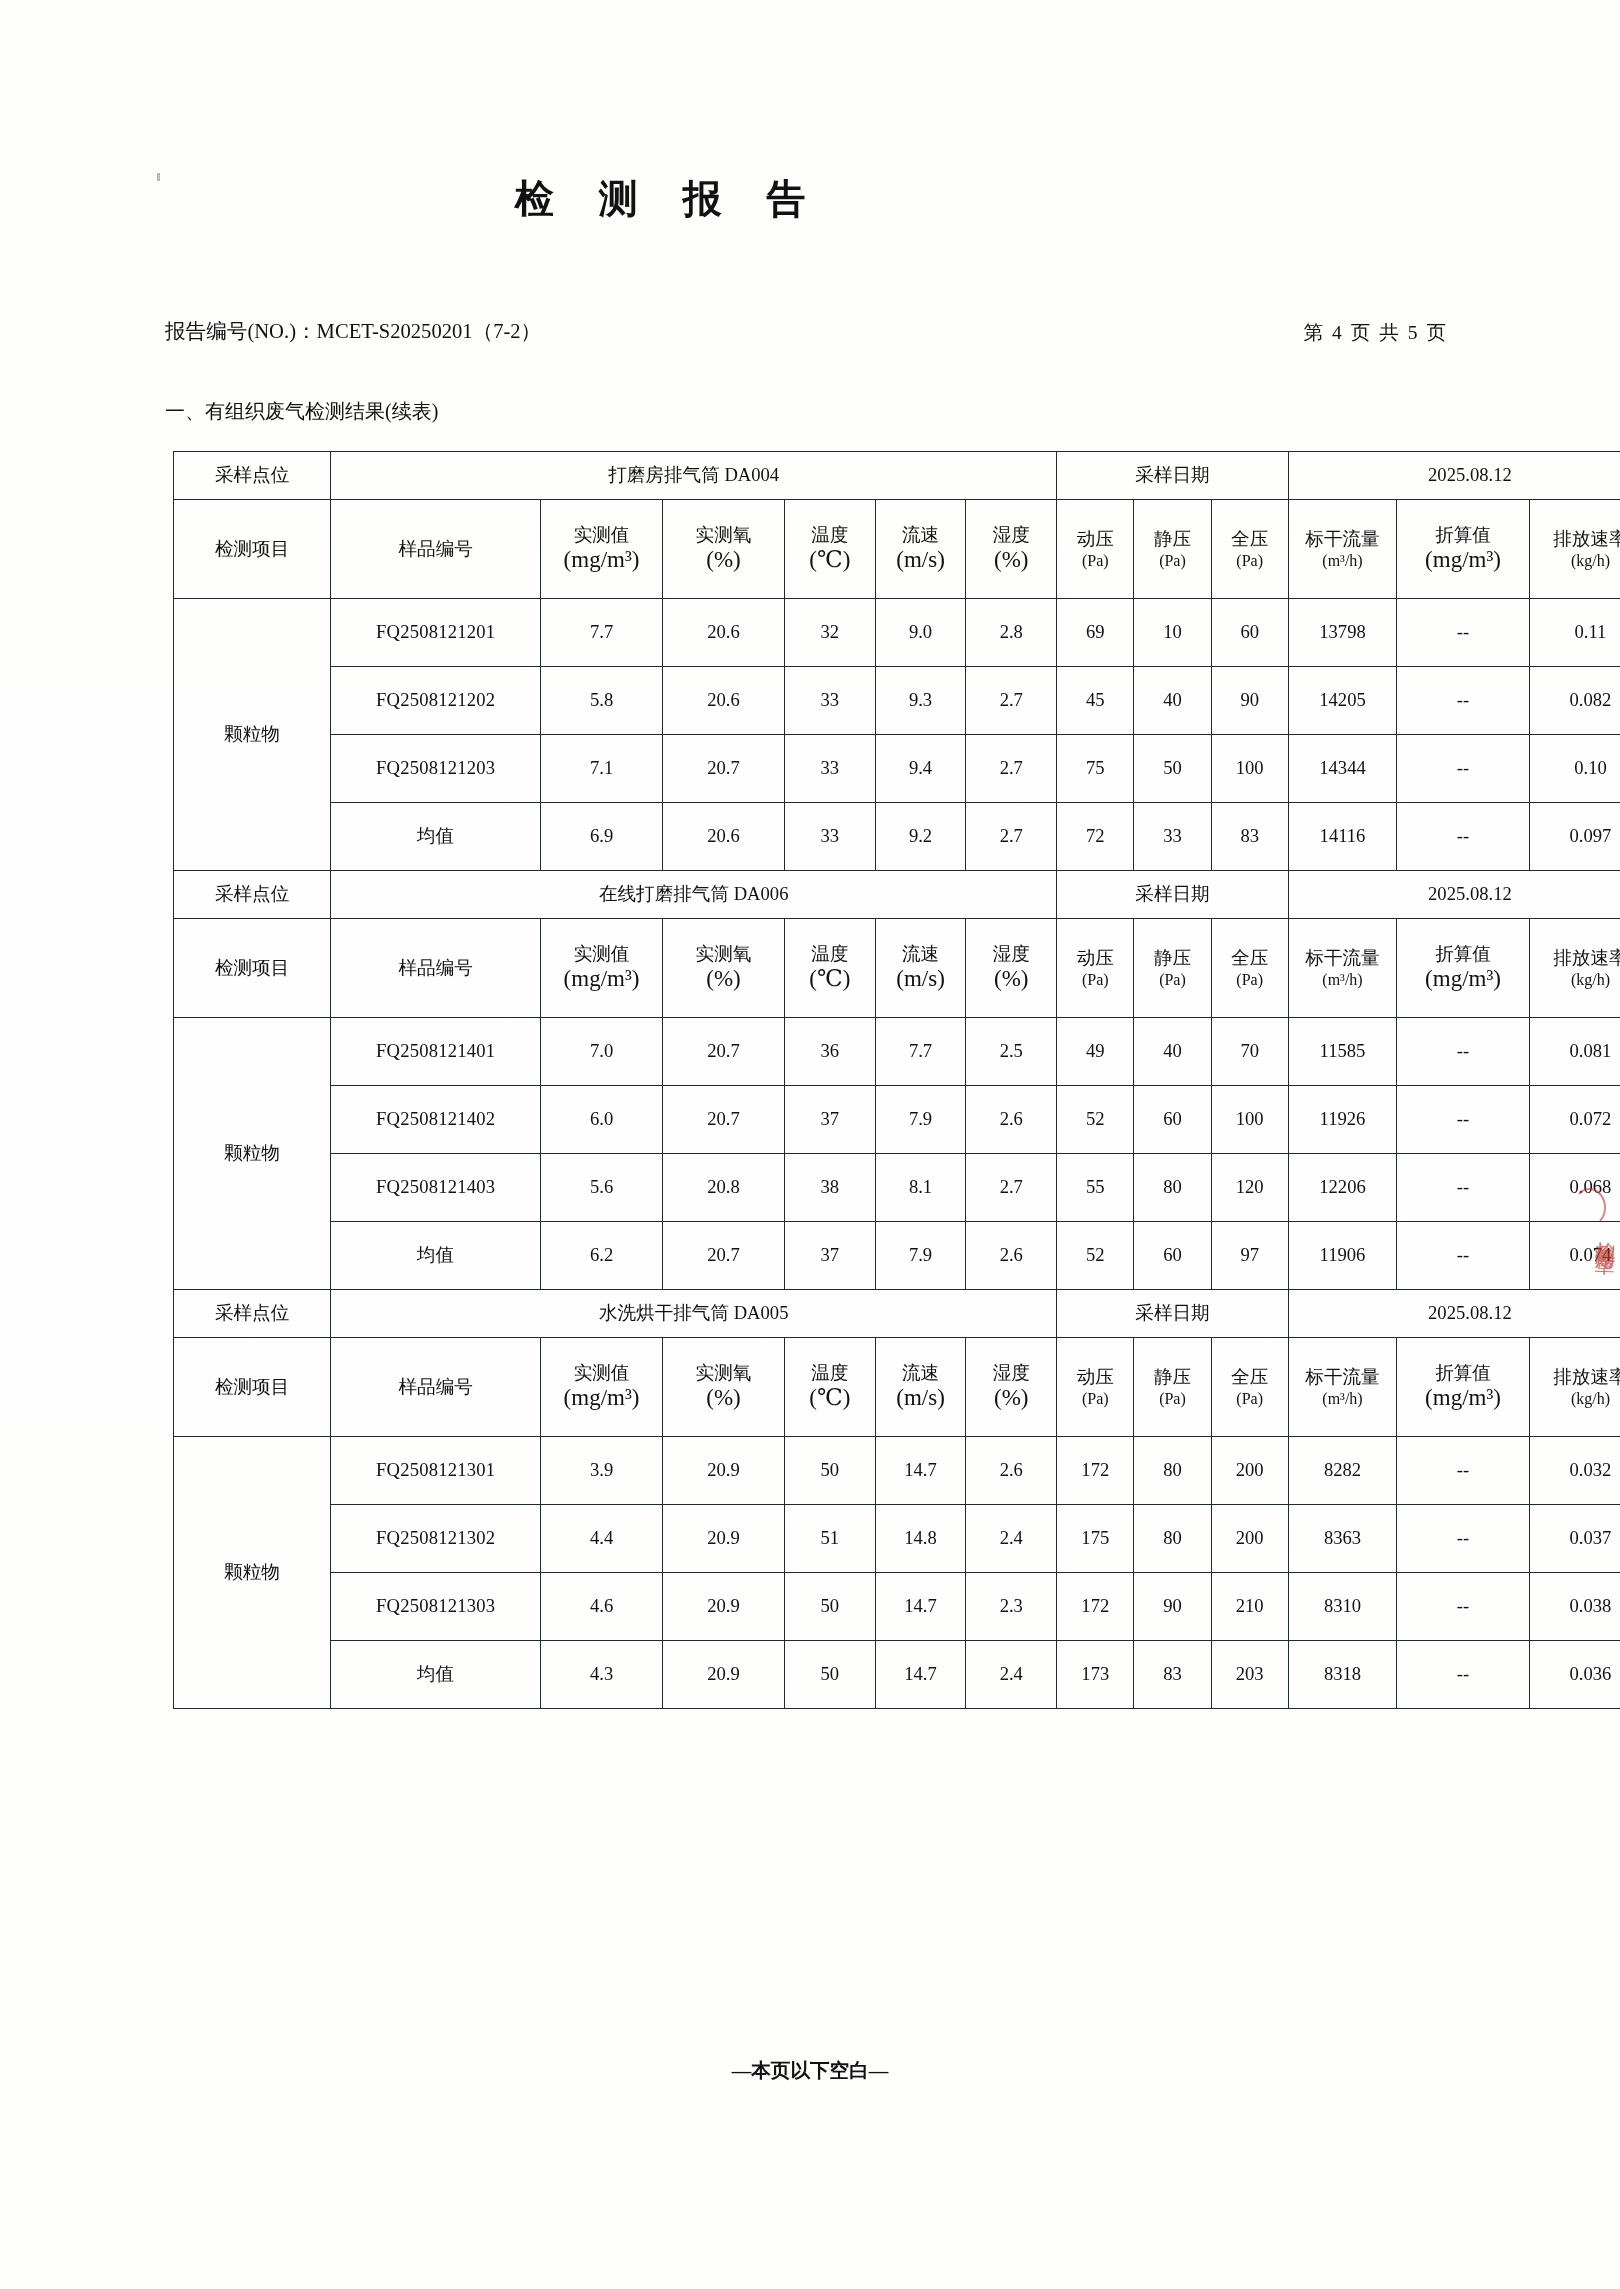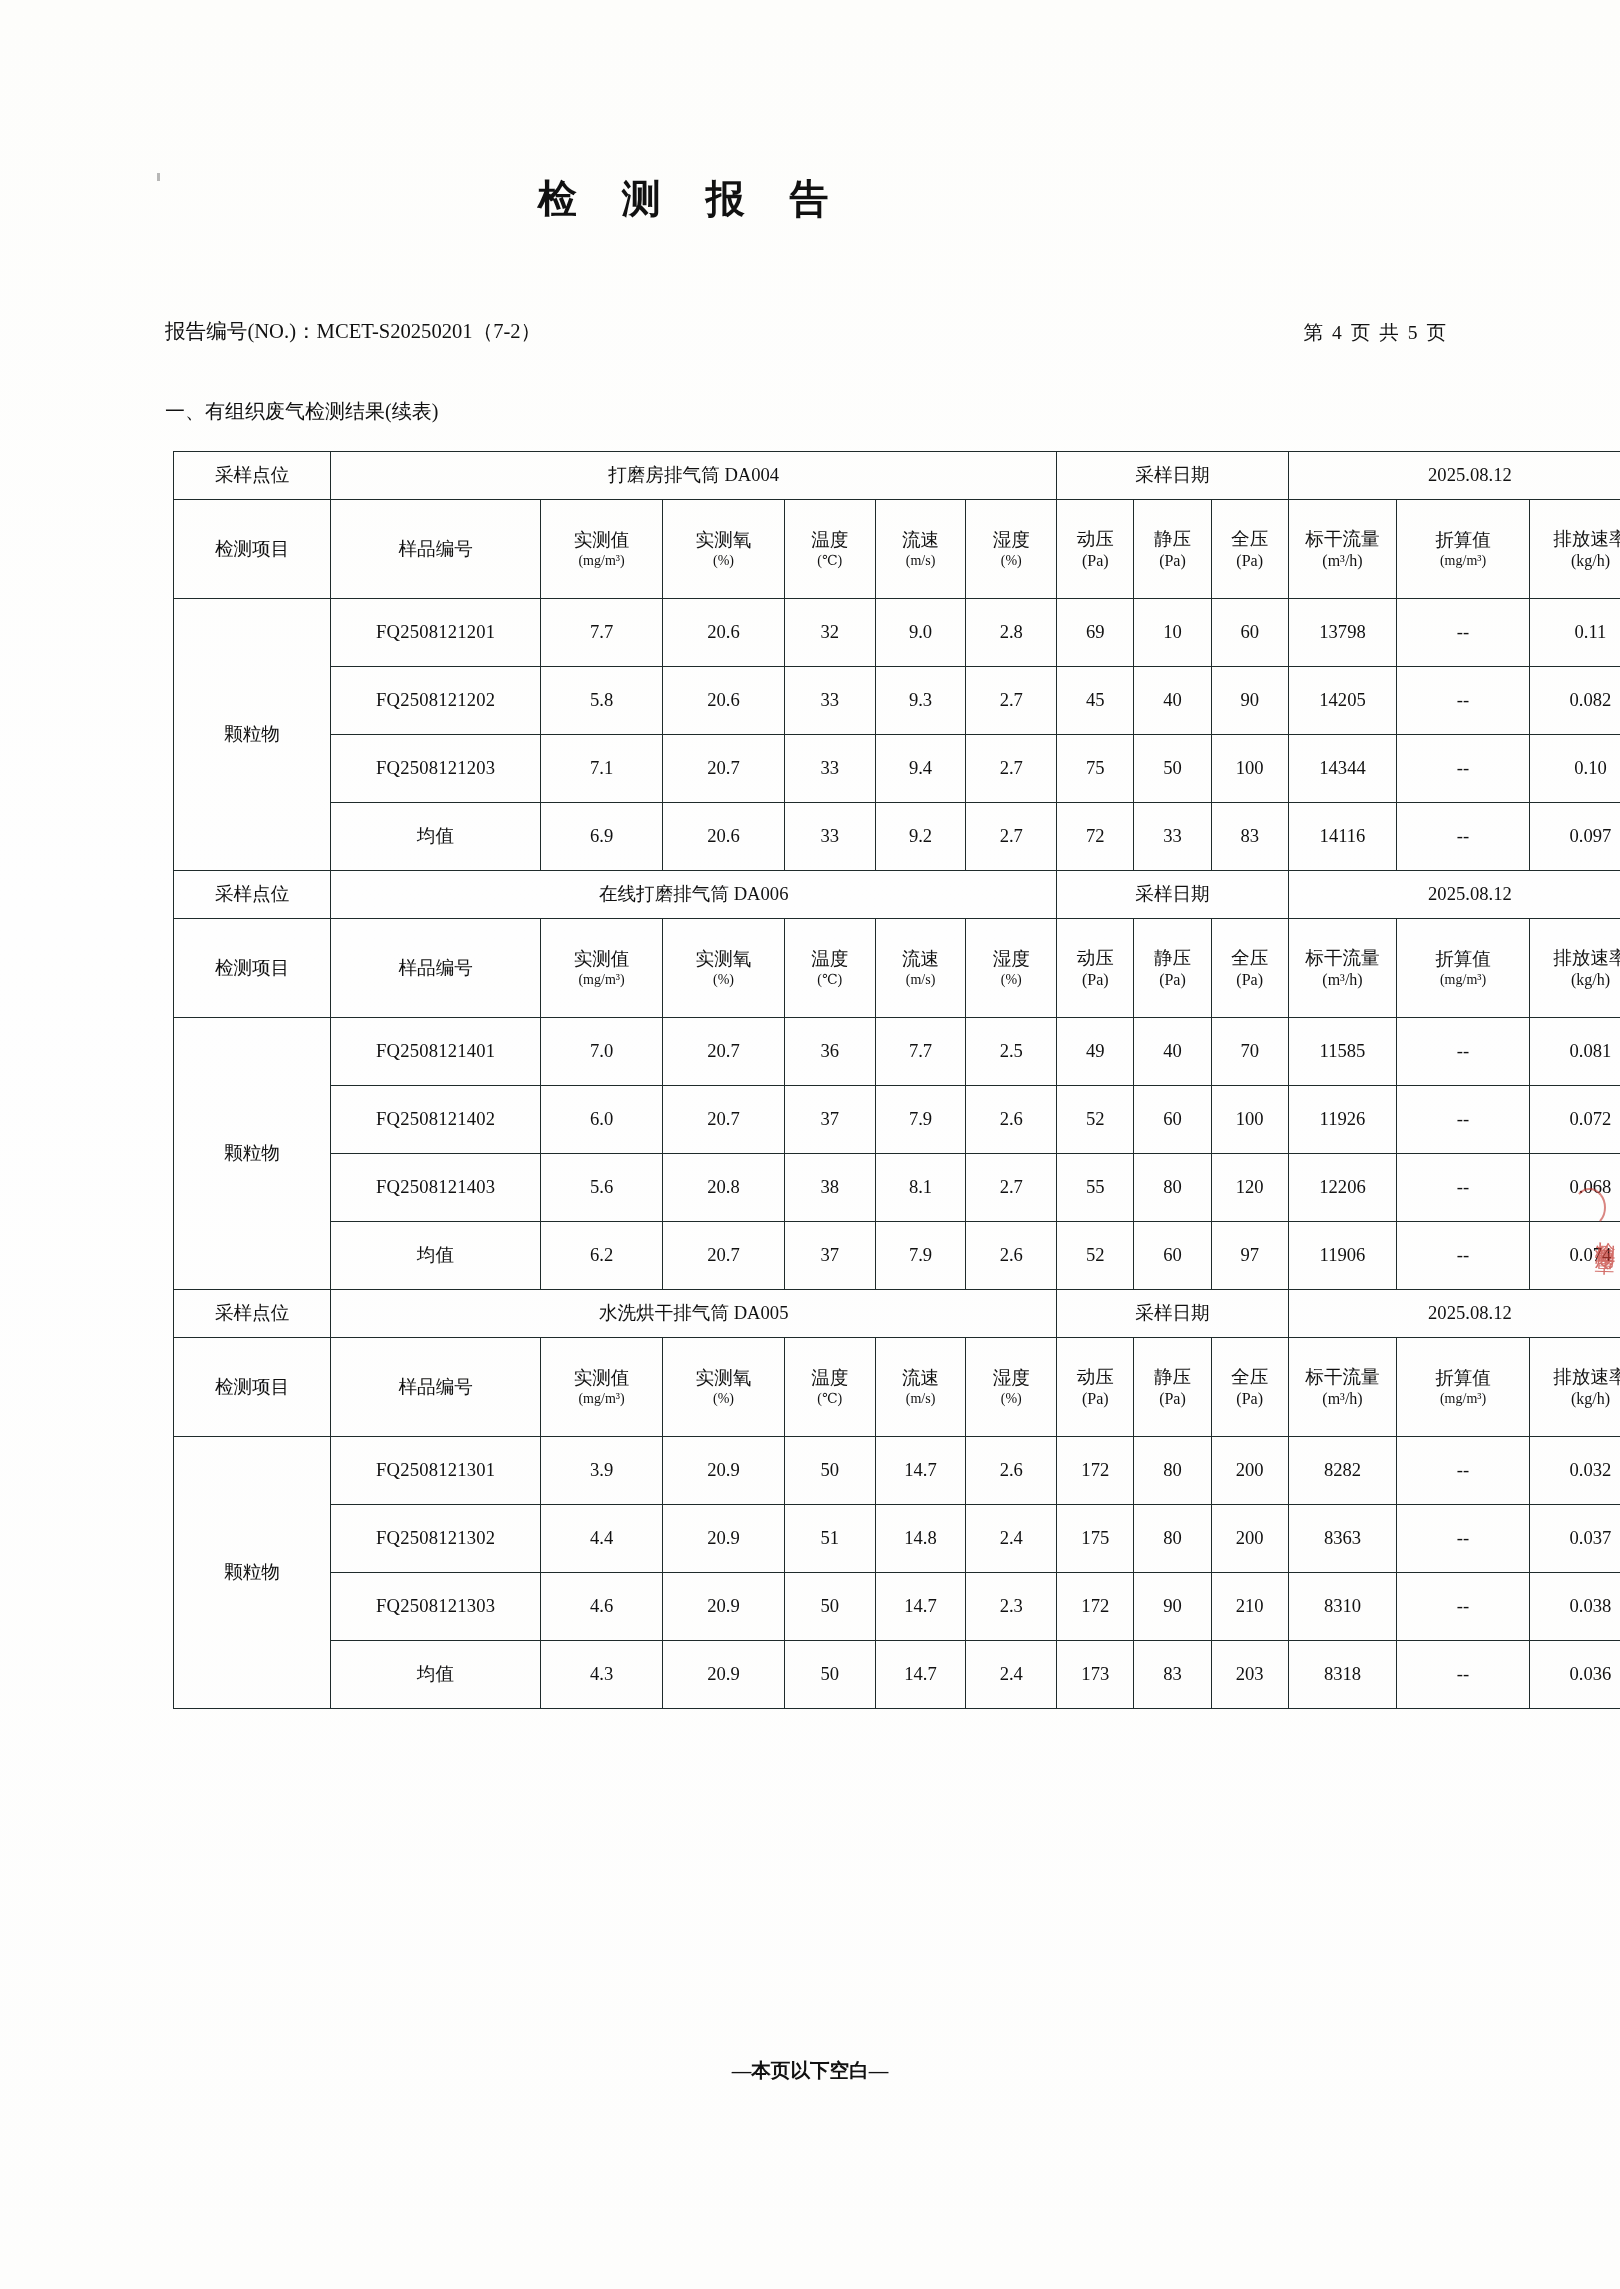--- a/index.html
+++ b/index.html
@@ -34,21 +34,20 @@
     position: absolute;
     left: 0;
     top: 172px;
     width: 1338px;
     text-align: center;
     font-size: 39px;
     letter-spacing: 17.6px;
     font-weight: bold;
     color: #111;
     font-family: "Liberation Serif", "DejaVu Serif", serif;
-    padding-left: 23px;
   }
   .report-no {
     position: absolute;
     left: 165px;
     top: 317px;
     font-size: 20.6px;
     color: #111;
     white-space: nowrap;
   }
   .page-no {
@@ -80,21 +79,21 @@
     border: 1px solid #1f2b2b;
     text-align: center;
     vertical-align: middle;
     font-size: 18.6px;
     color: #111;
     padding: 2px 2px;
     line-height: 1.22;
   }
   td.pt-label { font-size: 19px; }
   td.hdr { font-size: 19px; }
-  td.hdr .unit { display: block; font-size: 14px; }
+  td.hdr .unit { display: block; font-size: 23px; }
   td.hdr .nm { display: block; }
   td.hdr-narrow { font-size: 17.6px; }
   td.hdr-narrow .nm { display: block; letter-spacing: 0px; }
   td.hdr-narrow .unit { display: block; font-size: 16px; }
   td.sample { font-size: 18.6px; letter-spacing: 0.2px; }
   td.item-cell {
     font-size: 19.6px;
   }
   td.point-val {
     font-size: 19.6px;

